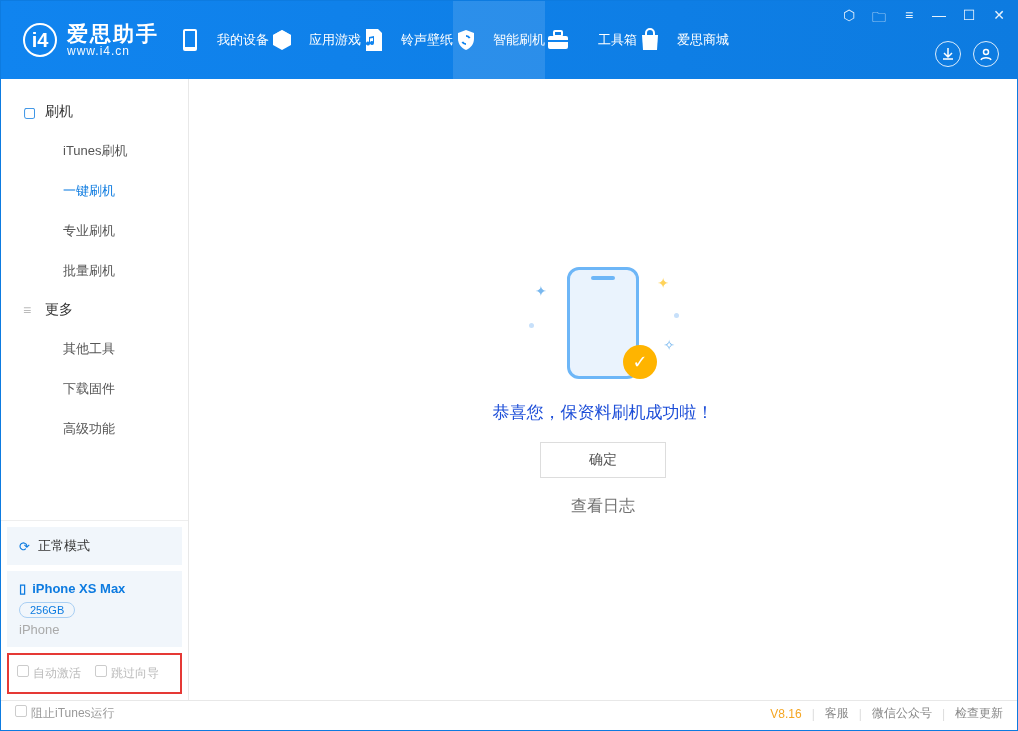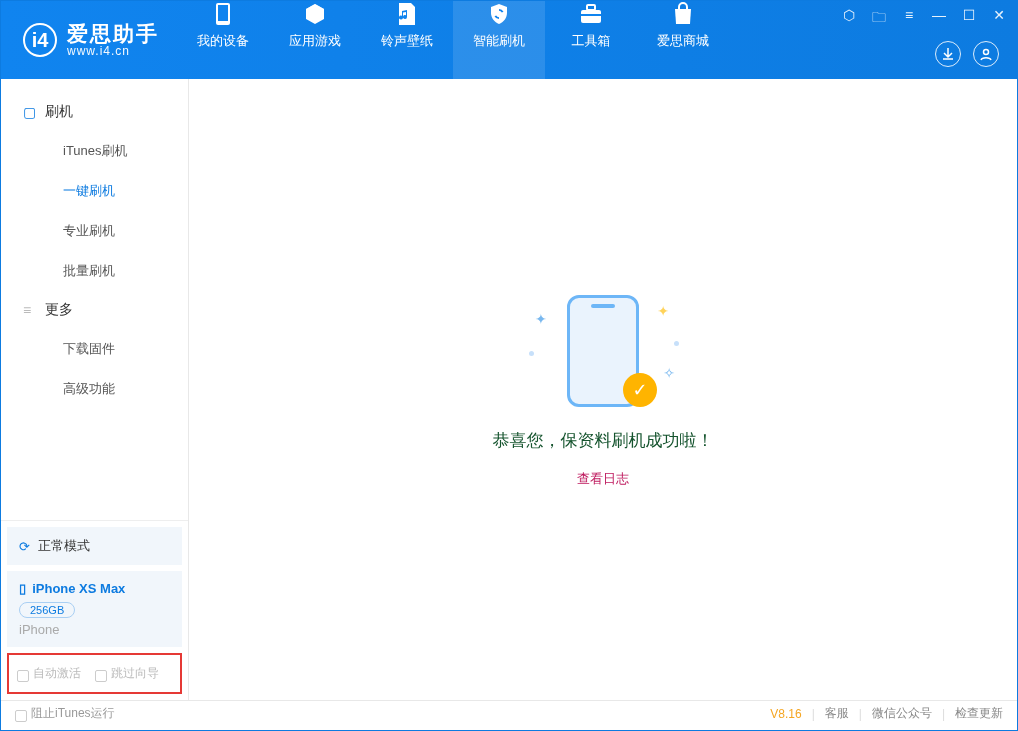--- a/index.html
+++ b/index.html
@@ -6,21 +6,21 @@
 body { background: #fff; width: 1018px; height: 731px; overflow: hidden; border: 1px solid #0d7be0; }
 
 
 .header { height: 78px; background: linear-gradient(to right, #1084ef, #0d7be0); display: flex; align-items: center; color: #fff; position: relative; }
 .logo-area { display: flex; align-items: center; padding: 0 18px 0 22px; }
 .logo-badge { width: 34px; height: 34px; border: 2px solid #fff; border-radius: 50%; display: flex; align-items: center; justify-content: center; font-weight: bold; font-size: 20px; margin-right: 10px; }
 .logo-text { font-size: 21px; letter-spacing: 2px; line-height: 1; font-weight: bold; }
 .logo-sub { font-size: 12px; letter-spacing: 1px; opacity: .95; }
 
 .nav { display: flex; height: 100%; }
-.nav-item { width: 92px; display: flex; flex-direction: column; align-items: center; justify-content: flex-start; font-size: 13px; cursor: pointer; gap: 5px; }
+.nav-item { width: 92px; display: flex; align-items: center; justify-content: space-between; font-size: 13px; cursor: pointer; gap: 5px; }
 .nav-item.active { background: rgba(255,255,255,.12); }
 .nav-icon { width: 26px; height: 26px; display:flex; align-items:center; justify-content:center; }
 
 .win-controls { position: absolute; right: 8px; top: 6px; display: flex; gap: 10px; font-size: 14px; }
 .win-controls span { cursor: pointer; opacity: .9; width: 20px; text-align: center; }
 .header-circles { position: absolute; right: 18px; bottom: 12px; display: flex; gap: 12px; }
 .circle-btn { width: 26px; height: 26px; border: 1.5px solid rgba(255,255,255,.85); border-radius: 50%; display:flex; align-items:center; justify-content:center; cursor:pointer; }
 
 
 .body { display: flex; height: calc(100% - 78px - 30px); }
@@ -32,37 +32,37 @@
 .side-item.active { color: #0d7be0; }
 
 .device-panel { padding: 6px; border-top: 1px solid #eee; }
 .mode-box { background: #f1f6fb; padding: 10px 12px; font-size: 13px; color: #333; display:flex; align-items:center; gap:8px; margin-bottom: 6px; }
 .dev-box { background: #f1f6fb; padding: 10px 12px; }
 .dev-name { color: #0d7be0; font-size: 13px; font-weight: bold; display:flex; gap:6px; align-items:center; }
 .dev-cap { display:inline-block; margin-top:6px; padding:1px 10px; border:1px solid #a9cff3; border-radius:10px; font-size:11px; color:#0d7be0; }
 .dev-type { font-size: 13px; color:#aaa; margin-top:4px; }
 
 .opt-row { margin: 6px 0 0; border: 2px solid #e53935; padding: 10px 8px; display:flex; gap:14px; }
-.chk { display:flex; align-items:flex-end; gap:4px; font-size:12px; color:#bbb; cursor:pointer; }
+.chk { display:flex; align-items:flex-start; gap:4px; font-size:12px; color:#bbb; cursor:pointer; }
 .chk .box { width:12px; height:12px; border:1px solid #ccc; border-radius:2px; }
 
 
 .main { flex:1; display:flex; flex-direction:column; align-items:center; justify-content:center; gap: 18px; }
 .phone-ill { position:relative; width:120px; height:120px; }
 .phone { width:72px; height:112px; border:3px solid #6db6f7; border-radius:12px; background:#eaf3fd; margin: 4px auto 0; position:relative; }
 .phone::before { content:""; position:absolute; top:6px; left:50%; transform:translateX(-50%); width:24px; height:4px; background:#6db6f7; border-radius:3px; }
 .check-badge { position:absolute; right:6px; bottom:4px; width:34px; height:34px; background:#ffb400; border-radius:50%; display:flex; align-items:center; justify-content:center; color:#fff; font-size:18px; }
 .spark { position:absolute; font-size:14px; color:#79b8ef; }
 .spark.s1 { left:-8px; top:20px; } .spark.s2 { right:-6px; top:12px; color:#ffd35a; } .spark.s3 { right:-12px; bottom:30px; }
 .dot { position:absolute; width:5px; height:5px; background:#c7e0fa; border-radius:50%; }
 .dot.d1{left:-14px; top:60px;} .dot.d2{right:-16px; top:50px;}
 
-.success-text { font-size: 17px; color:#14532d; }
+.success-text { font-size: 17px; color:#1d4ed8; }
 .ok-btn { border:1px solid #ddd; background:#fff; padding: 8px 48px; font-size:14px; color:#555; cursor:pointer; }
-.log-link { font-size:13px; color:#be185d; cursor:pointer; }
+.log-link { font-size:16px; color:#737373; cursor:pointer; }
 
 
 .footer { height:26px; border-top:1px solid #e8e8e8; display:flex; align-items:center; padding:12px 14px; font-size:12px; color:#999; }
 .footer .left { display:flex; align-items:center; gap:5px; }
 .footer .right { margin-left:auto; display:flex; align-items:center; gap:10px; }
 .footer .sep { color:#ddd; }
 .footer .ver { color:#f5a623; }
 .footer a { color:#888; cursor:pointer; }
 </style>
 </head>
@@ -166,20 +166,21 @@
       </div>
       <div class="side-item">iTunes刷机</div>
       <div class="side-item active">一键刷机</div>
       <div class="side-item">专业刷机</div>
       <div class="side-item">批量刷机</div>
 
       <div class="section-hdr">
         <span class="ico" style="color:#bbb">≡</span>
         <span>更多</span>
       </div>
+      <div class="side-item">其他工具</div>
       <div class="side-item">下载固件</div>
       <div class="side-item">高级功能</div>
     </div>
 
     <div class="device-panel">
       <div class="mode-box">
         <span style="color:#0d7be0">⟳</span>
         <span>正常模式</span>
       </div>
       <div class="dev-box">
@@ -207,20 +208,21 @@
     <div class="phone-ill">
       <span class="spark s1">✦</span>
       <span class="spark s2">✦</span>
       <span class="spark s3">✧</span>
       <span class="dot d1"></span>
       <span class="dot d2"></span>
       <div class="phone"></div>
       <div class="check-badge">✓</div>
     </div>
     <div class="success-text">恭喜您，保资料刷机成功啦！</div>
+    <button class="ok-btn">确定</button>
     <span class="log-link">查看日志</span>
   </div>
 </div>
 
 <div class="footer">
   <div class="left">
     <label class="chk" style="color:#999">
       <span class="box"></span>
       <span>阻止iTunes运行</span>
     </label>

